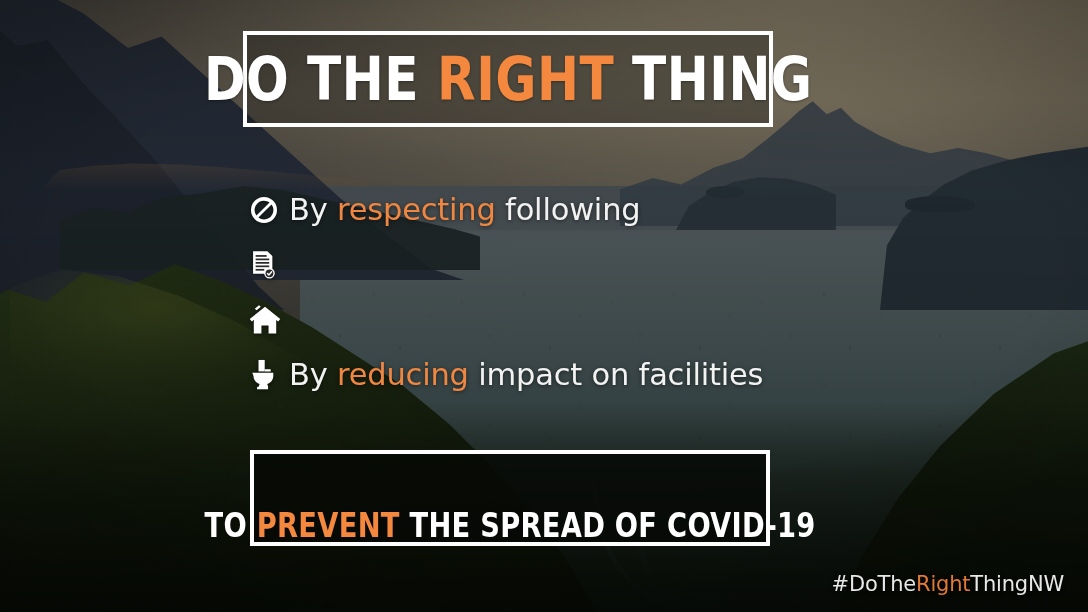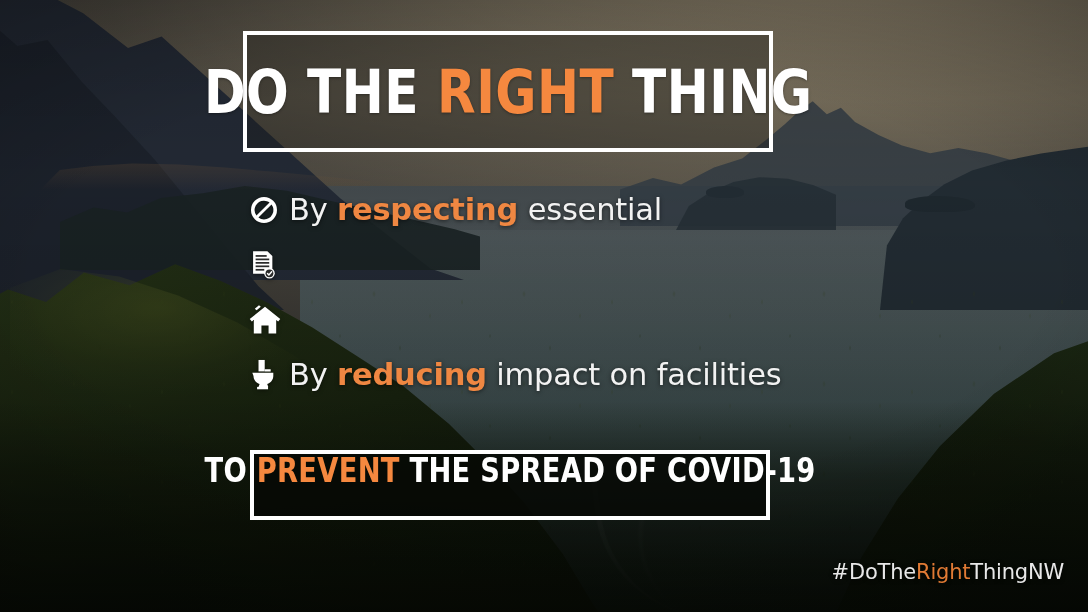--- a/index.html
+++ b/index.html
@@ -174,21 +174,21 @@
     background: radial-gradient(115% 85% at 50% 45%, rgba(0,0,0,0) 40%, rgba(0,0,0,0.38) 85%, rgba(0,0,0,0.60) 100%);
   }
 
   
   .content { position: absolute; inset: 0; }
 
   
   .title-box {
     position: absolute;
     left: 243px; top: 31px;
-    width: 530px; height: 121px;
+    width: 530px; height: 96px;
     border: 4px solid #ffffff;
     background: rgba(25,25,24,0.34);
     box-sizing: border-box;
     display: flex;
     align-items: center;
     justify-content: center;
   }
   .title-text {
     font-family: "DejaVu Sans Condensed", "Liberation Sans Narrow", "Liberation Sans", sans-serif;
     font-weight: 700;
@@ -225,50 +225,50 @@
   }
   .li-icon svg { display: block; filter: drop-shadow(0 1px 2px rgba(0,0,0,.5)); }
   .li-text {
     font-family: "DejaVu Sans", "Liberation Sans", sans-serif;
     font-size: 30.5px;
     font-weight: 400;
     color: #f2f2f2;
     letter-spacing: -0.2px;
     text-shadow: 0 1px 4px rgba(0,0,0,0.55);
   }
-  .li-text .hl { color: #ef8742; font-weight: bold; }
+  .li-text .hl { color: #ef8742; }
 
   
   .banner {
     position: absolute;
     left: 250px; top: 450px;
-    width: 520px; height: 70px;
+    width: 520px; height: 96px;
     border: 4px solid #ffffff;
     background: rgba(6,9,5,0.82);
     box-sizing: border-box;
     display: flex;
-    align-items: flex-start;
+    align-items: flex-end;
     justify-content: center;
   }
   .banner-text {
     font-family: "DejaVu Sans Condensed", "Liberation Sans Narrow", "Liberation Sans", sans-serif;
     font-weight: 700;
     font-size: 33px;
     line-height: 1;
     letter-spacing: 0.3px;
     color: #ffffff;
     white-space: nowrap;
     transform: scaleX(0.92);
   }
   .banner-text .hl { color: #f5883f; }
 
   
   .hashtag {
     position: absolute;
-    right: 24px; bottom: 28px;
+    right: 24px; bottom: 16px;
     font-family: "DejaVu Sans", "Liberation Sans", sans-serif;
     font-size: 21px;
     color: #e8e8e8;
     letter-spacing: -0.2px;
     text-shadow: 0 1px 4px rgba(0,0,0,0.7);
     white-space: nowrap;
   }
   .hashtag .hl { color: #e07a34; }
 </style>
 </head>
@@ -306,21 +306,21 @@
     </div>
 
     <div class="list">
 
       <div class="list-item">
         <span class="li-icon">
           <svg width="30" height="30" viewBox="0 0 24 24" aria-hidden="true">
             <path fill="currentColor" d="M12 1.6A10.4 10.4 0 1 0 12 22.4 10.4 10.4 0 0 0 12 1.6zm0 2.9c1.7 0 3.2.55 4.45 1.47L5.97 16.45A7.5 7.5 0 0 1 12 4.5zm0 15a7.43 7.43 0 0 1-4.45-1.47L18.03 7.55A7.5 7.5 0 0 1 12 19.5z"></path>
           </svg>
         </span>
-        <span class="li-text"><span>By </span><span class="hl">respecting</span><span> essential</span></span>
+        <span class="li-text"><span>By </span><span class="hl">respecting</span><span> following</span></span>
       </div>
 
       <div class="list-item">
         <span class="li-icon">
           <svg width="28" height="30" viewBox="0 0 24 26" aria-hidden="true">
             <path fill="currentColor" d="M3.4 1h12.4l4.3 4.3v15.2H3.4z"></path>
             <rect x="5.6" y="4.4" width="9.6" height="1.5" fill="#2a2a2a"></rect>
             <rect x="5.6" y="7.4" width="11.8" height="1.5" fill="#2a2a2a"></rect>
             <rect x="5.6" y="10.4" width="11.8" height="1.5" fill="#2a2a2a"></rect>
             <rect x="5.6" y="13.4" width="11.8" height="1.5" fill="#2a2a2a"></rect>

